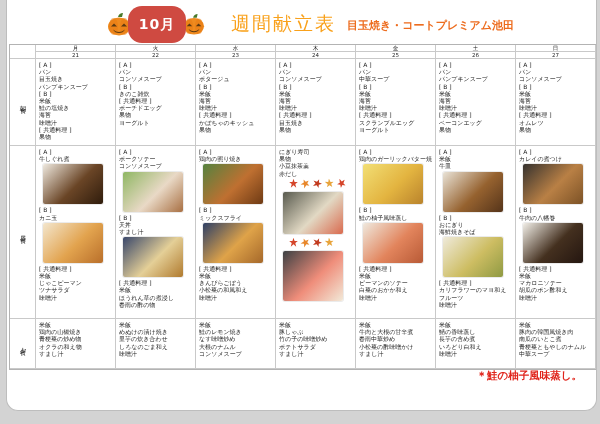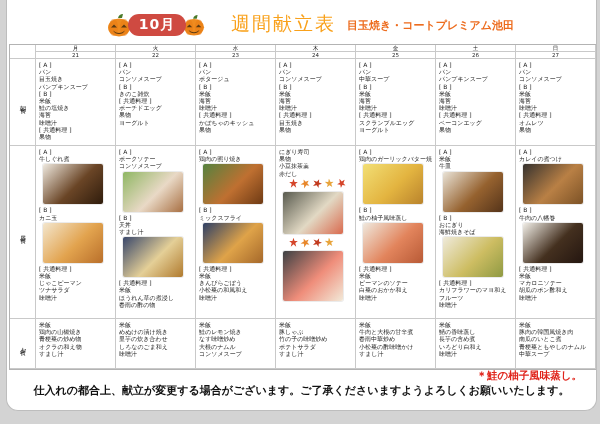--- a/index.html
+++ b/index.html
@@ -10,21 +10,21 @@
   }
   .page{
     position:absolute;left:6px;top:0;width:589px;height:410px;
     background:#ffffff;border:1px solid #bdbdbd;border-top:none;
     border-radius:0 0 12px 12px;overflow:hidden;
   }
   
   .badge-group{position:absolute;left:100px;top:6px;display:flex;align-items:center;}
   .pumpkin{display:inline-block;line-height:0;}
   .badge{
-    min-width:46px;height:22px;margin:8px -3px;padding:0 6px;border-radius:14px;
+    min-width:46px;height:37px;margin:0 -3px;padding:0 6px;border-radius:14px;
     background:#cf4a41;color:#fff;display:flex;align-items:center;justify-content:center;
     font-size:14px;font-weight:bold;letter-spacing:1px;position:relative;z-index:1;
   }
   .title{
     position:absolute;left:224px;top:11px;
     font-size:19px;font-weight:normal;color:#f9a11b;letter-spacing:2px;white-space:nowrap;
   }
   .facility{
     position:absolute;left:340px;top:18px;
     font-size:11px;font-weight:bold;color:#ed6c1e;white-space:nowrap;
@@ -342,14 +342,13 @@
       <div class="cell meal" style="grid-area: 5 / 8;">
         <div class="line">米飯</div>
         <div class="line">豚肉の韓国風焼き肉</div>
         <div class="line">南瓜のいとこ煮</div>
         <div class="line">青梗菜ともやしのナムル</div>
         <div class="line">中華スープ</div>
       </div>
     </div>
 
   <div class="photo-note">＊鮭の柚子風味蒸し。</div>
-  <div class="notice">仕入れの都合上、献立が変更する場合がございます。ご了承くださいますようよろしくお願いいたします。</div>
 </div>
 
 </body></html>

